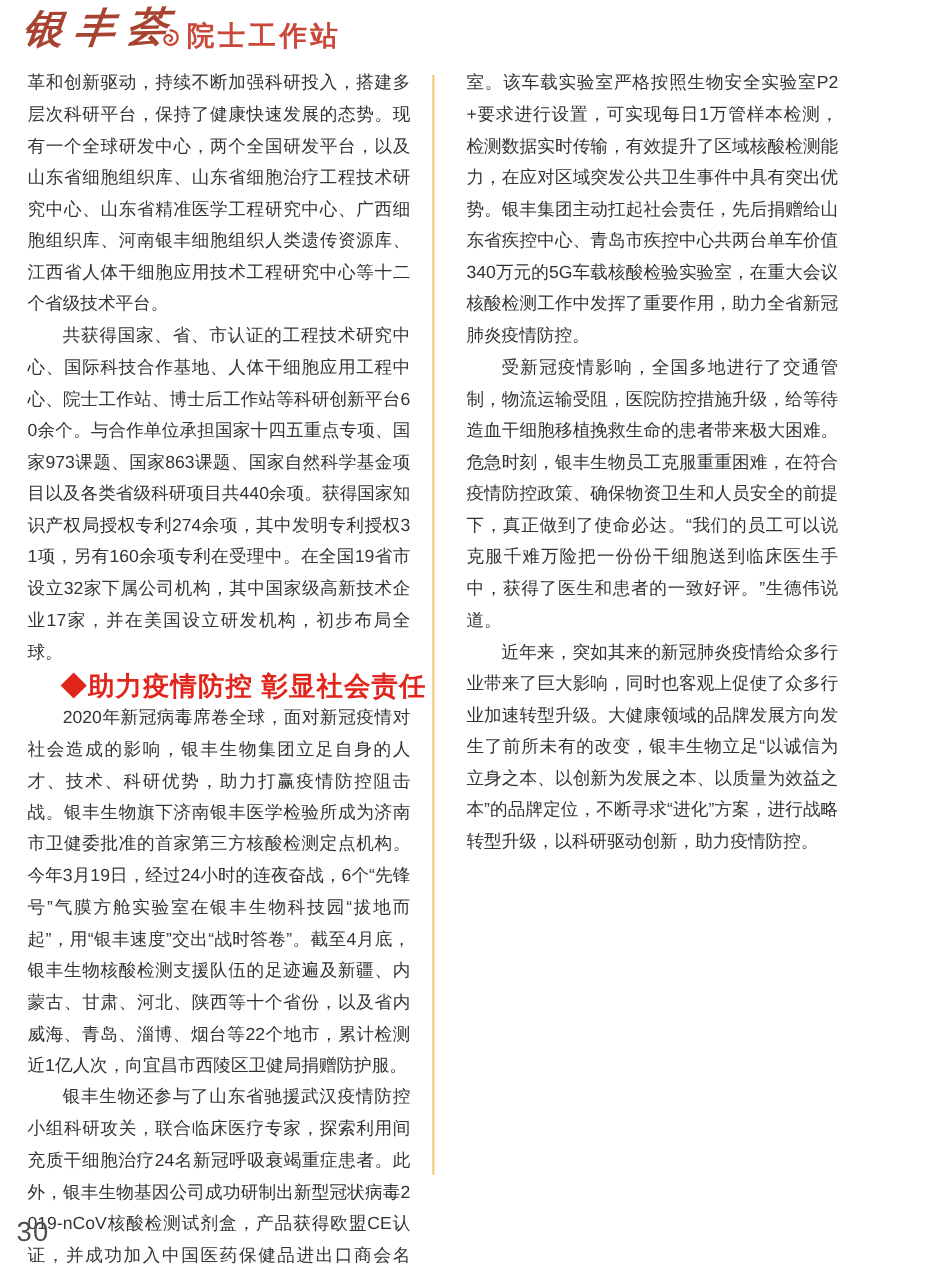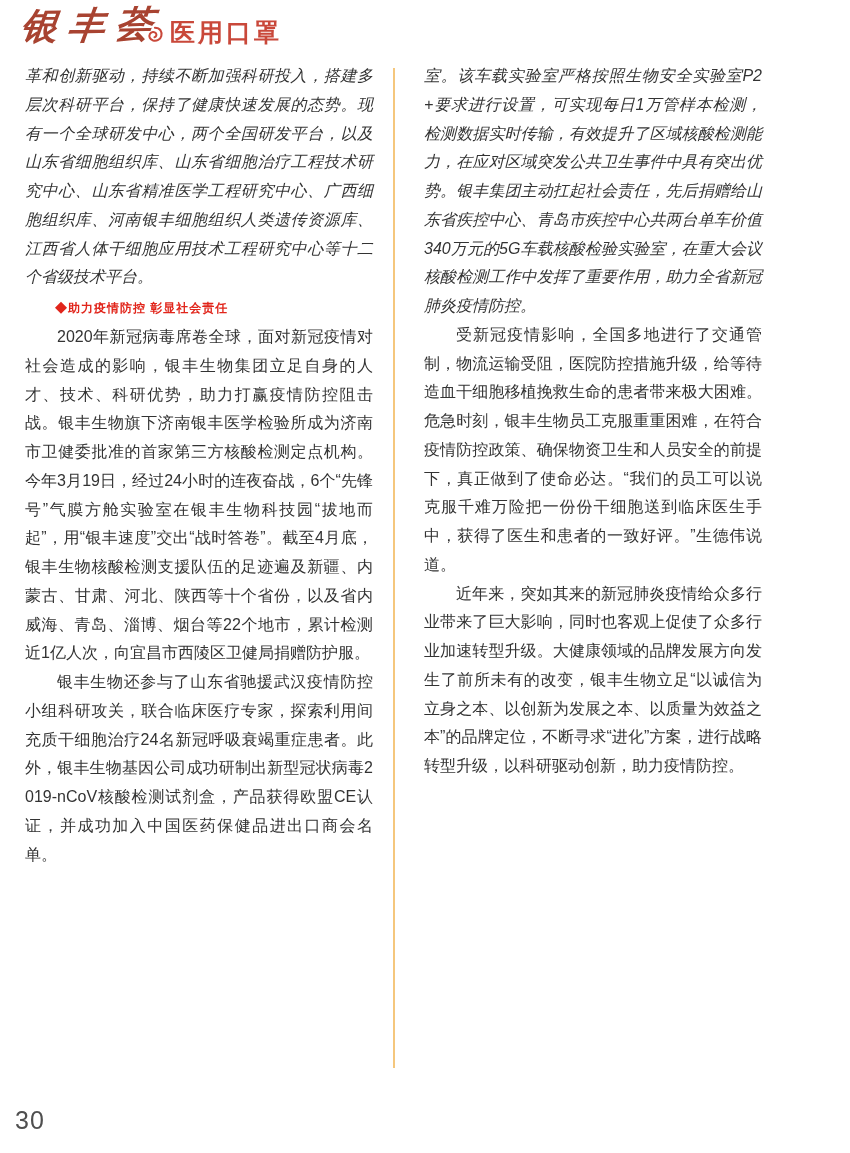--- a/index.html
+++ b/index.html
@@ -35,25 +35,25 @@
   .col-right{left:424px;width:338px;}
   .col p{
     margin:0;
     font-size:16px;
     line-height:28.75px;
     color:var(--body-text,#333333);
     text-align:justify;
     text-indent:2em;
     word-break:break-all;
   }
-  .col p.cont{text-indent:0;font-style:italic;}
+  .col p.cont{text-indent:0;}
   .col h2{
     margin:3px 0 1px 0;
     padding-left:30px;
-    font-size:12px;
+    font-size:24px;
     line-height:27px;
     font-weight:bold;
     color:var(--heading-red,#e1251b);
     letter-spacing:1px;
     white-space:nowrap;
   }
   
   .column-divider{
     position:absolute;
     left:393px;top:68px;
@@ -72,28 +72,29 @@
 </head>
 <body>
 
 <div class="page">
 
   <header>
     <span class="brand-logo">银丰荟</span>
     <svg class="swirl" viewBox="0 0 24 24">
       <path d="M13 4 C19 4 21 9 20 13 C19 17 15 19 11 18 C7.5 17 6 13.5 7.5 10.8 C9 8.2 12.5 8 14 10 C15.3 11.7 14.5 14 12.5 14.4" fill="none" stroke="#c9483a" stroke-width="2.2" stroke-linecap="round"></path>
     </svg>
-    <span class="section-title">医用口罩</span>
+    <span class="section-title">院士工作站</span>
   </header>
 
   <div class="column-divider"></div>
 
   <main>
     <section class="col col-left">
       <p class="cont">革和创新驱动，持续不断加强科研投入，搭建多层次科研平台，保持了健康快速发展的态势。现有一个全球研发中心，两个全国研发平台，以及山东省细胞组织库、山东省细胞治疗工程技术研究中心、山东省精准医学工程研究中心、广西细胞组织库、河南银丰细胞组织人类遗传资源库、江西省人体干细胞应用技术工程研究中心等十二个省级技术平台。</p>
+      <p>共获得国家、省、市认证的工程技术研究中心、国际科技合作基地、人体干细胞应用工程中心、院士工作站、博士后工作站等科研创新平台60余个。与合作单位承担国家十四五重点专项、国家973课题、国家863课题、国家自然科学基金项目以及各类省级科研项目共440余项。获得国家知识产权局授权专利274余项，其中发明专利授权31项，另有160余项专利在受理中。在全国19省市设立32家下属公司机构，其中国家级高新技术企业17家，并在美国设立研发机构，初步布局全球。</p>
       <h2>◆助力疫情防控 彰显社会责任</h2>
       <p>2020年新冠病毒席卷全球，面对新冠疫情对社会造成的影响，银丰生物集团立足自身的人才、技术、科研优势，助力打赢疫情防控阻击战。银丰生物旗下济南银丰医学检验所成为济南市卫健委批准的首家第三方核酸检测定点机构。今年3月19日，经过24小时的连夜奋战，6个“先锋号”气膜方舱实验室在银丰生物科技园“拔地而起”，用“银丰速度”交出“战时答卷”。截至4月底，银丰生物核酸检测支援队伍的足迹遍及新疆、内蒙古、甘肃、河北、陕西等十个省份，以及省内威海、青岛、淄博、烟台等22个地市，累计检测近1亿人次，向宜昌市西陵区卫健局捐赠防护服。</p>
       <p>银丰生物还参与了山东省驰援武汉疫情防控小组科研攻关，联合临床医疗专家，探索利用间充质干细胞治疗24名新冠呼吸衰竭重症患者。此外，银丰生物基因公司成功研制出新型冠状病毒2019-nCoV核酸检测试剂盒，产品获得欧盟CE认证，并成功加入中国医药保健品进出口商会名单。</p>
 
     </section>
 
     <section class="col col-right">
       <p class="cont">室。该车载实验室严格按照生物安全实验室P2+要求进行设置，可实现每日1万管样本检测，检测数据实时传输，有效提升了区域核酸检测能力，在应对区域突发公共卫生事件中具有突出优势。银丰集团主动扛起社会责任，先后捐赠给山东省疾控中心、青岛市疾控中心共两台单车价值340万元的5G车载核酸检验实验室，在重大会议核酸检测工作中发挥了重要作用，助力全省新冠肺炎疫情防控。</p>
       <p>受新冠疫情影响，全国多地进行了交通管制，物流运输受阻，医院防控措施升级，给等待造血干细胞移植挽救生命的患者带来极大困难。危急时刻，银丰生物员工克服重重困难，在符合疫情防控政策、确保物资卫生和人员安全的前提下，真正做到了使命必达。“我们的员工可以说克服千难万险把一份份干细胞送到临床医生手中，获得了医生和患者的一致好评。”生德伟说道。</p>
       <p>近年来，突如其来的新冠肺炎疫情给众多行业带来了巨大影响，同时也客观上促使了众多行业加速转型升级。大健康领域的品牌发展方向发生了前所未有的改变，银丰生物立足“以诚信为立身之本、以创新为发展之本、以质量为效益之本”的品牌定位，不断寻求“进化”方案，进行战略转型升级，以科研驱动创新，助力疫情防控。</p>

